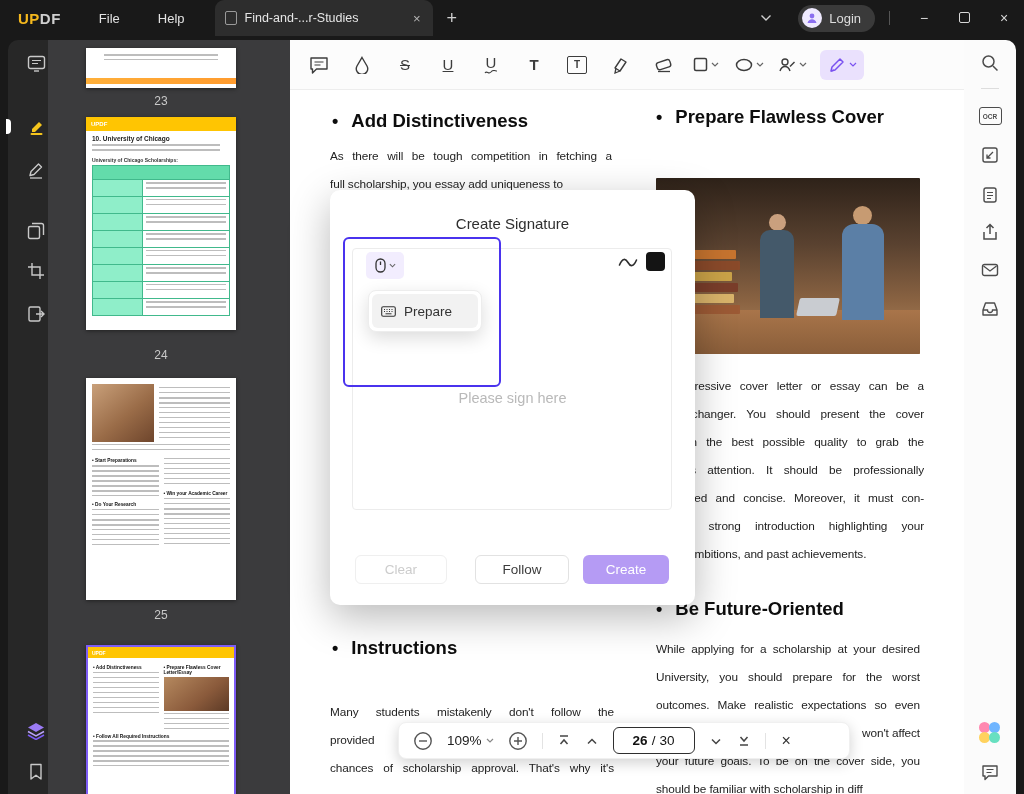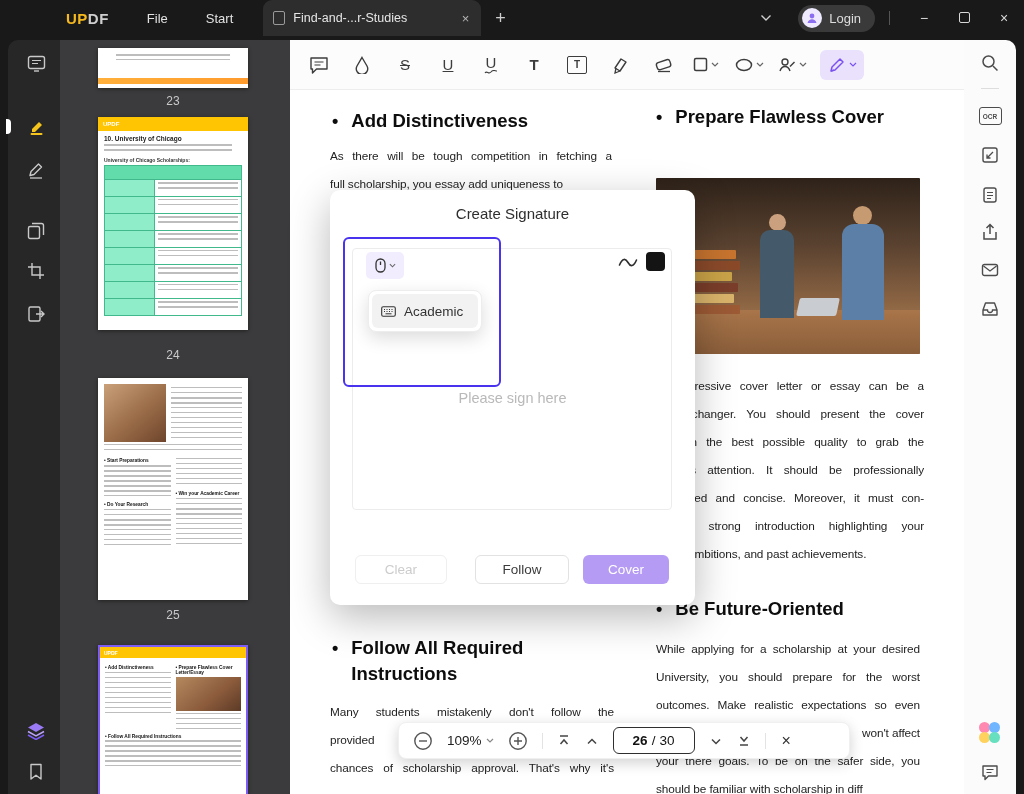--- a/index.html
+++ b/index.html
@@ -1,19 +1,19 @@
 <!DOCTYPE html>
 <html><head>
 <meta charset="utf-8">
 <style>
   html,body{margin:0;padding:0;background:#191919;font-family:"Liberation Sans",sans-serif;}
   #app{position:relative;width:1024px;height:794px;overflow:hidden;background:#191919;}
 
   
-  .titlebar{position:absolute;left:0;top:0;right:0;height:36px;display:flex;align-items:center;color:#ddd;font-size:13px;padding-left:48px;}
+  .titlebar{position:absolute;left:0;top:0;right:0;height:36px;display:flex;align-items:center;color:#ddd;font-size:13px;}
   .logo{margin-left:18px;font-weight:bold;font-size:15px;letter-spacing:.5px;display:flex;}
   .logo .lu{color:#f5b81d;} .logo .ld{color:#cfcfcf;}
   .tmenu{margin-left:38px;color:#e2e2e2;cursor:default;}
   .tab{margin-left:30px;height:36px;width:218px;background:#2d2d2d;border-radius:9px 9px 0 0;display:flex;align-items:center;padding:0 10px;box-sizing:border-box;}
   .tab-ic{width:10px;height:12px;border:1px solid #9a9a9a;border-radius:2px;flex:none;}
   .tab-title{margin-left:8px;font-size:12.5px;color:#e6e6e6;flex:1;white-space:nowrap;overflow:hidden;}
   .tab-close{color:#b5b5b5;font-size:13px;padding:0 2px;}
   .newtab{margin-left:14px;font-size:18px;color:#cfcfcf;line-height:1;}
   .flexsp{flex:1;}
   .tabchev{margin-right:26px;display:flex;}
@@ -22,21 +22,21 @@
   .tb-div{width:1px;height:14px;background:#555;margin:0 14px;}
   .winbtn{width:40px;text-align:center;font-size:14px;color:#d8d8d8;}
   .maxbox{display:inline-block;width:9px;height:9px;border:1.3px solid #d8d8d8;border-radius:2px;}
 
   
   .left-rail{position:absolute;left:8px;top:40px;width:56px;bottom:0;background:#272727;border-radius:10px 0 0 0;}
   .rail-btn{position:absolute;left:50%;transform:translateX(-50%);width:34px;height:34px;display:flex;align-items:center;justify-content:center;border-radius:8px;color:#c9c9c9;}
   .act-ind{position:absolute;left:6px;top:119px;width:5px;height:15px;background:#fff;border-radius:0 4px 4px 0;z-index:6;}
 
   
-  .thumb-panel{position:absolute;left:60px;top:40px;width:250px;bottom:0;background:#3b3b3d;overflow:hidden;}
+  .thumb-panel{position:absolute;left:48px;top:40px;width:250px;bottom:0;background:#3b3b3d;overflow:hidden;}
   .thumb{position:absolute;left:38px;width:150px;background:#fff;box-shadow:0 1px 4px rgba(0,0,0,.45);box-sizing:border-box;overflow:hidden;}
   .t23{top:8px;height:40px;}
   .t24{top:77px;height:213px;}
   .t25{top:338px;height:222px;}
   .t26{top:605px;height:200px;border:2px solid #7d5cf6;}
   .plabel{position:absolute;left:0;width:226px;text-align:center;color:#c9c9c9;font-size:12px;}
   .pl23{top:54px;} .pl24{top:308px;} .pl25{top:568px;}
   .tl{background:repeating-linear-gradient(#bdbdbd 0 1.5px, transparent 1.5px 5px);}
   .oband{position:absolute;left:0;right:0;bottom:4px;height:6px;background:linear-gradient(90deg,#ffb03a,#ff9b2e);}
   .t24-band{height:14px;background:#ffc502;display:flex;align-items:center;padding:0 5px;font-size:6px;font-weight:bold;color:#fff;}
@@ -95,21 +95,21 @@
   .ph-p1h{position:absolute;left:113px;top:36px;width:17px;height:17px;border-radius:50%;background:#caa07e;}
   .ph-p2{position:absolute;left:186px;top:46px;width:42px;height:96px;background:#5b7fa6;border-radius:12px 12px 0 0;}
   .ph-p2h{position:absolute;left:197px;top:28px;width:19px;height:19px;border-radius:50%;background:#c79b72;}
   .ph-lap{position:absolute;left:142px;top:120px;width:40px;height:18px;background:#c9ccd1;transform:skewX(-12deg);border-radius:2px;}
   .rp1{left:394px;top:282px;width:236px;border-left:1px solid #dadada;padding-left:3px;}
   .rh2{left:366px;top:506px;}
   .rp2{left:366px;top:545px;width:264px;}
 
   
   .dialog{position:absolute;left:330px;top:190px;width:365px;height:415px;background:#fff;border-radius:10px;box-shadow:0 12px 40px rgba(0,0,0,.28);z-index:40;}
-  .dlg-title{text-align:center;padding-top:15px;font-size:15px;color:#2f2f2f;font-weight:500;}
+  .dlg-title{text-align:center;padding-top:25px;font-size:15px;color:#2f2f2f;font-weight:500;}
   .canvas{position:absolute;left:22px;top:58px;width:320px;height:262px;border:1px solid #ececec;border-radius:4px;box-sizing:border-box;}
   .dd-btn{position:absolute;left:36px;top:62px;width:38px;height:27px;background:#f2edfe;border-radius:5px;display:flex;align-items:center;justify-content:center;gap:3px;z-index:2;}
   .sel-box{position:absolute;left:13px;top:47px;width:154px;height:146px;border:2px solid #4a33ee;border-radius:6px;pointer-events:none;z-index:5;}
   .sigmenu{position:absolute;left:38px;top:100px;width:106px;background:#fff;border:1px solid #ededed;border-radius:8px;box-shadow:0 6px 18px rgba(0,0,0,.14);z-index:4;padding:3px;}
   .menu-item{height:34px;display:flex;align-items:center;gap:8px;padding:0 9px;font-size:13.5px;color:#333;border-radius:6px;}
   .menu-item.sel{background:#f2f2f2;}
   .squig{position:absolute;left:288px;top:66px;display:flex;}
   .swatch{position:absolute;left:316px;top:62px;width:19px;height:19px;background:#141414;border-radius:4px;}
   .sign-ph{position:absolute;left:0;right:0;top:200px;text-align:center;color:#b9b9b9;font-size:14.5px;}
   .dbtn{position:absolute;top:365px;height:29px;border-radius:6px;font-size:13.5px;display:flex;align-items:center;justify-content:center;box-sizing:border-box;background:#fff;}
@@ -130,21 +130,21 @@
 <body>
 
 <div id="app">
 
   <div class="titlebar">
     <div class="logo">
       <span class="lu">UP</span>
       <span class="ld">DF</span>
     </div>
     <div class="tmenu">File</div>
-    <div class="tmenu">Start</div>
+    <div class="tmenu">Help</div>
     <div class="tab">
       <span class="tab-ic"></span>
       <span class="tab-title">Find-and-...r-Studies</span>
       <span class="tab-close">×</span>
     </div>
     <span class="newtab">+</span>
     <div class="flexsp"></div>
     <span class="tabchev">
       <svg width="12" height="8" viewBox="0 0 12 8">
           <path d="M1.5 1.5L6 6l4.5-4.5" fill="none" stroke="#cfcfcf" stroke-width="1.4"></path>
@@ -457,28 +457,27 @@
 
     <div class="hrow rh2">
       <span class="bullet">•</span>
       <span>Be Future-Oriented</span>
     </div>
     <div class="ptext rp2">
       <div class="pline">While applying for a scholarship at your desired</div>
       <div class="pline">University, you should prepare for the worst</div>
       <div class="pline">outcomes. Make realistic expectations so even</div>
       <div class="pline alr">won't affect</div>
-      <div class="pline">your there goals. To be on the safer side, you</div>
+      <div class="pline">your future goals. To be on the cover side, you</div>
       <div class="pline last">should be familiar with scholarship in diff</div>
     </div>
 
     <div class="hrow lh2">
       <span class="bullet">•</span>
       <span>
-        <span style="display:block">Follow All Required</span>
         <span style="display:block">Instructions</span>
       </span>
     </div>
     <div class="ptext lp2">
       <div class="pline">Many students mistakenly don't follow the</div>
       <div class="pline last">provided</div>
       <div class="pline">chances of scholarship approval. That's why it's</div>
     </div>
   </div>
 
@@ -502,31 +501,31 @@
         </svg>
     </div>
     <div class="swatch"></div>
 
     <div class="sigmenu">
       <div class="menu-item sel">
         <svg width="15" height="11" viewBox="0 0 15 11">
             <rect x="0.7" y="0.7" width="13.6" height="9.6" rx="1.5" fill="none" stroke="#333" stroke-width="1.1"></rect>
             <path d="M3 3.5h1M5.5 3.5h1M8 3.5h1M10.5 3.5h1M3 5.5h1M5.5 5.5h1M8 5.5h1M10.5 5.5h1M4.5 7.8h6" stroke="#333" stroke-width="1"></path>
           </svg>
-        <span>Academic</span>
+        <span>Prepare</span>
       </div>
     </div>
 
     <div class="sel-box"></div>
 
     <div class="sign-ph">Please sign here</div>
 
     <div class="dbtn btn-clear">Clear</div>
     <div class="dbtn btn-cancel">Follow</div>
-    <div class="dbtn btn-create">Cover</div>
+    <div class="dbtn btn-create">Create</div>
   </div>
 
   <div class="bottom-bar">
     <span class="bbico">
       <svg width="20" height="20" viewBox="0 0 20 20">
           <circle cx="10" cy="10" r="8.2" fill="none" stroke="#555" stroke-width="1.4"></circle>
           <path d="M6 10h8" stroke="#555" stroke-width="1.4"></path>
         </svg>
     </span>
     <span class="zoomv">

